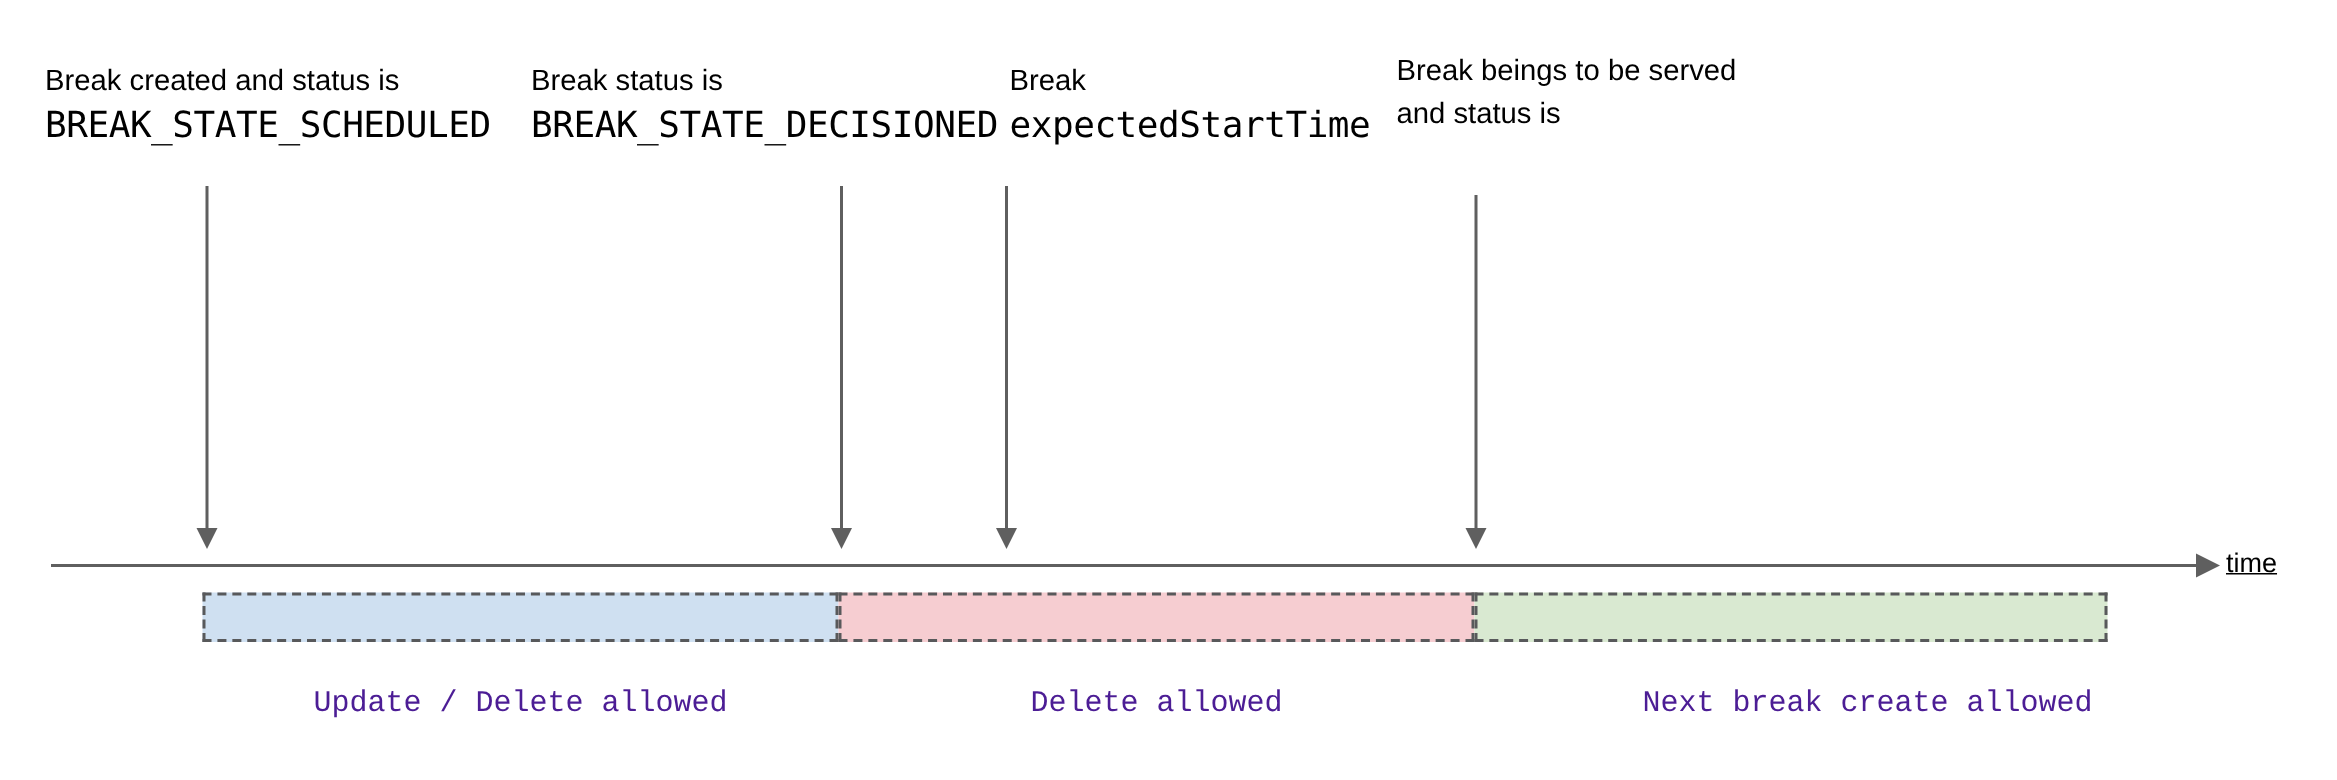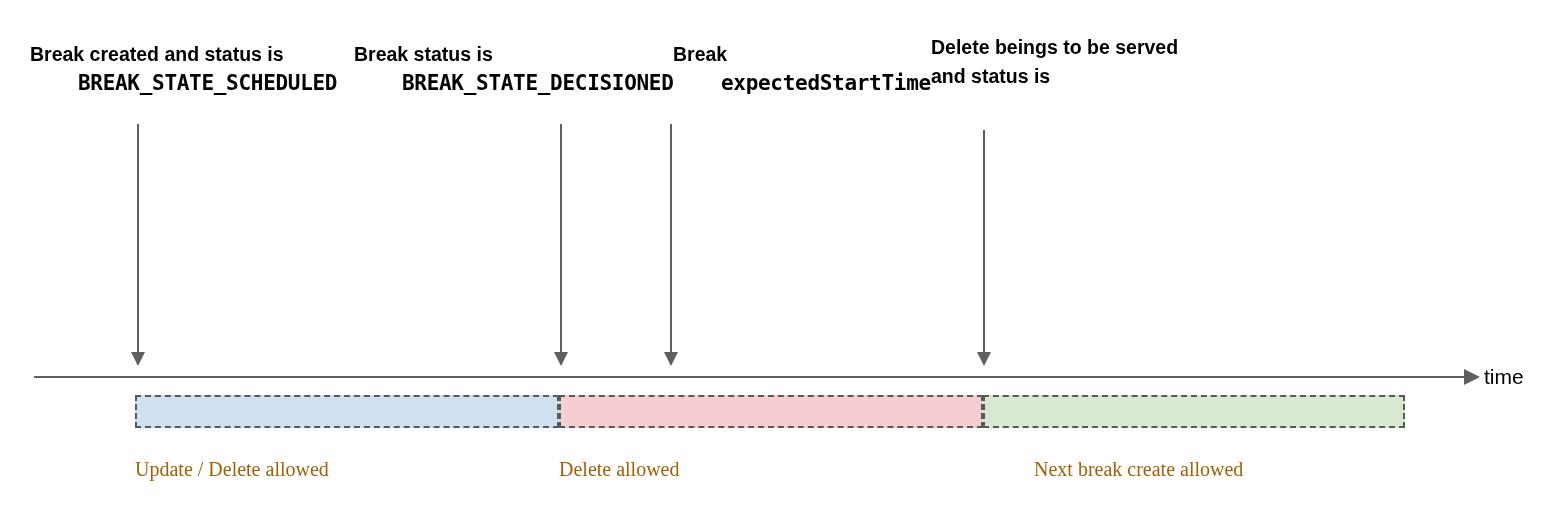--- a/index.html
+++ b/index.html
@@ -17,32 +17,30 @@
     overflow: hidden;
   }
 
   
   .event-label {
     position: absolute;
     color: #000000;
     font-size: 19.5px;
     line-height: 28.5px;
     white-space: nowrap;
-    font-weight: bold;
   }
   .event-label .sans {
     font-family: "Liberation Sans", sans-serif;
     display: block;
   }
   .event-label .mono {
     font-family: "DejaVu Sans Mono", monospace;
-    font-size: 21px;
+    font-size: 24px;
     letter-spacing: -0.3px;
     display: block;
-    margin-left: 48px;
   }
 
   
   .drop-arrow {
     position: absolute;
     width: 14px;
   }
   .drop-arrow .shaft {
     position: absolute;
     left: 6px;
@@ -78,42 +76,44 @@
     width: 0;
     height: 0;
     border-top: 8px solid transparent;
     border-bottom: 8px solid transparent;
     border-left: 16px solid #5f5f5f;
   }
   #axis-label {
     position: absolute;
     left: 1484px;
     top: 365px;
-    font-size: 21px;
+    font-size: 18px;
     color: #000000;
     font-family: "Liberation Sans", sans-serif;
     white-space: nowrap;
+    text-decoration: underline;
   }
 
   
   .phase-bar {
     position: absolute;
     top: 395px;
     height: 33px;
     box-sizing: border-box;
     border: 2px dashed #58595b;
   }
 
   
   .phase-caption {
     position: absolute;
     top: 458px;
     font-size: 20px;
-    color: #a16207;
-    font-family: Liberation Serif, serif;
+    color: #4c1d95;
+    text-align: center;
+    font-family: Liberation Mono, monospace;
     white-space: nowrap;
   }
 </style>
 </head>
 <body>
 
 <div id="canvas">
 
   <div class="event-label" id="event-label-0" style="left: 30px; top: 40px;">
     <span class="sans">Break created and status is</span>
@@ -127,21 +127,21 @@
 
   </div>
 
   <div class="event-label" id="event-label-2" style="left: 673px; top: 40px;">
     <span class="sans">Break</span>
     <span class="mono">expectedStartTime</span>
 
   </div>
 
   <div class="event-label" id="event-label-3" style="left: 931px; top: 33px;">
-    <span class="sans">Delete beings to be served</span>
+    <span class="sans">Break beings to be served</span>
     <span class="sans">and status is</span>
   </div>
 
   <div class="drop-arrow" id="drop-arrow-0" style="left: 131px; top: 124px; height: 242px;">
     <div class="shaft"></div>
     <div class="head"></div>
   </div>
   <div class="drop-arrow" id="drop-arrow-1" style="left: 554px; top: 124px; height: 242px;">
     <div class="shaft"></div>
     <div class="head"></div>

